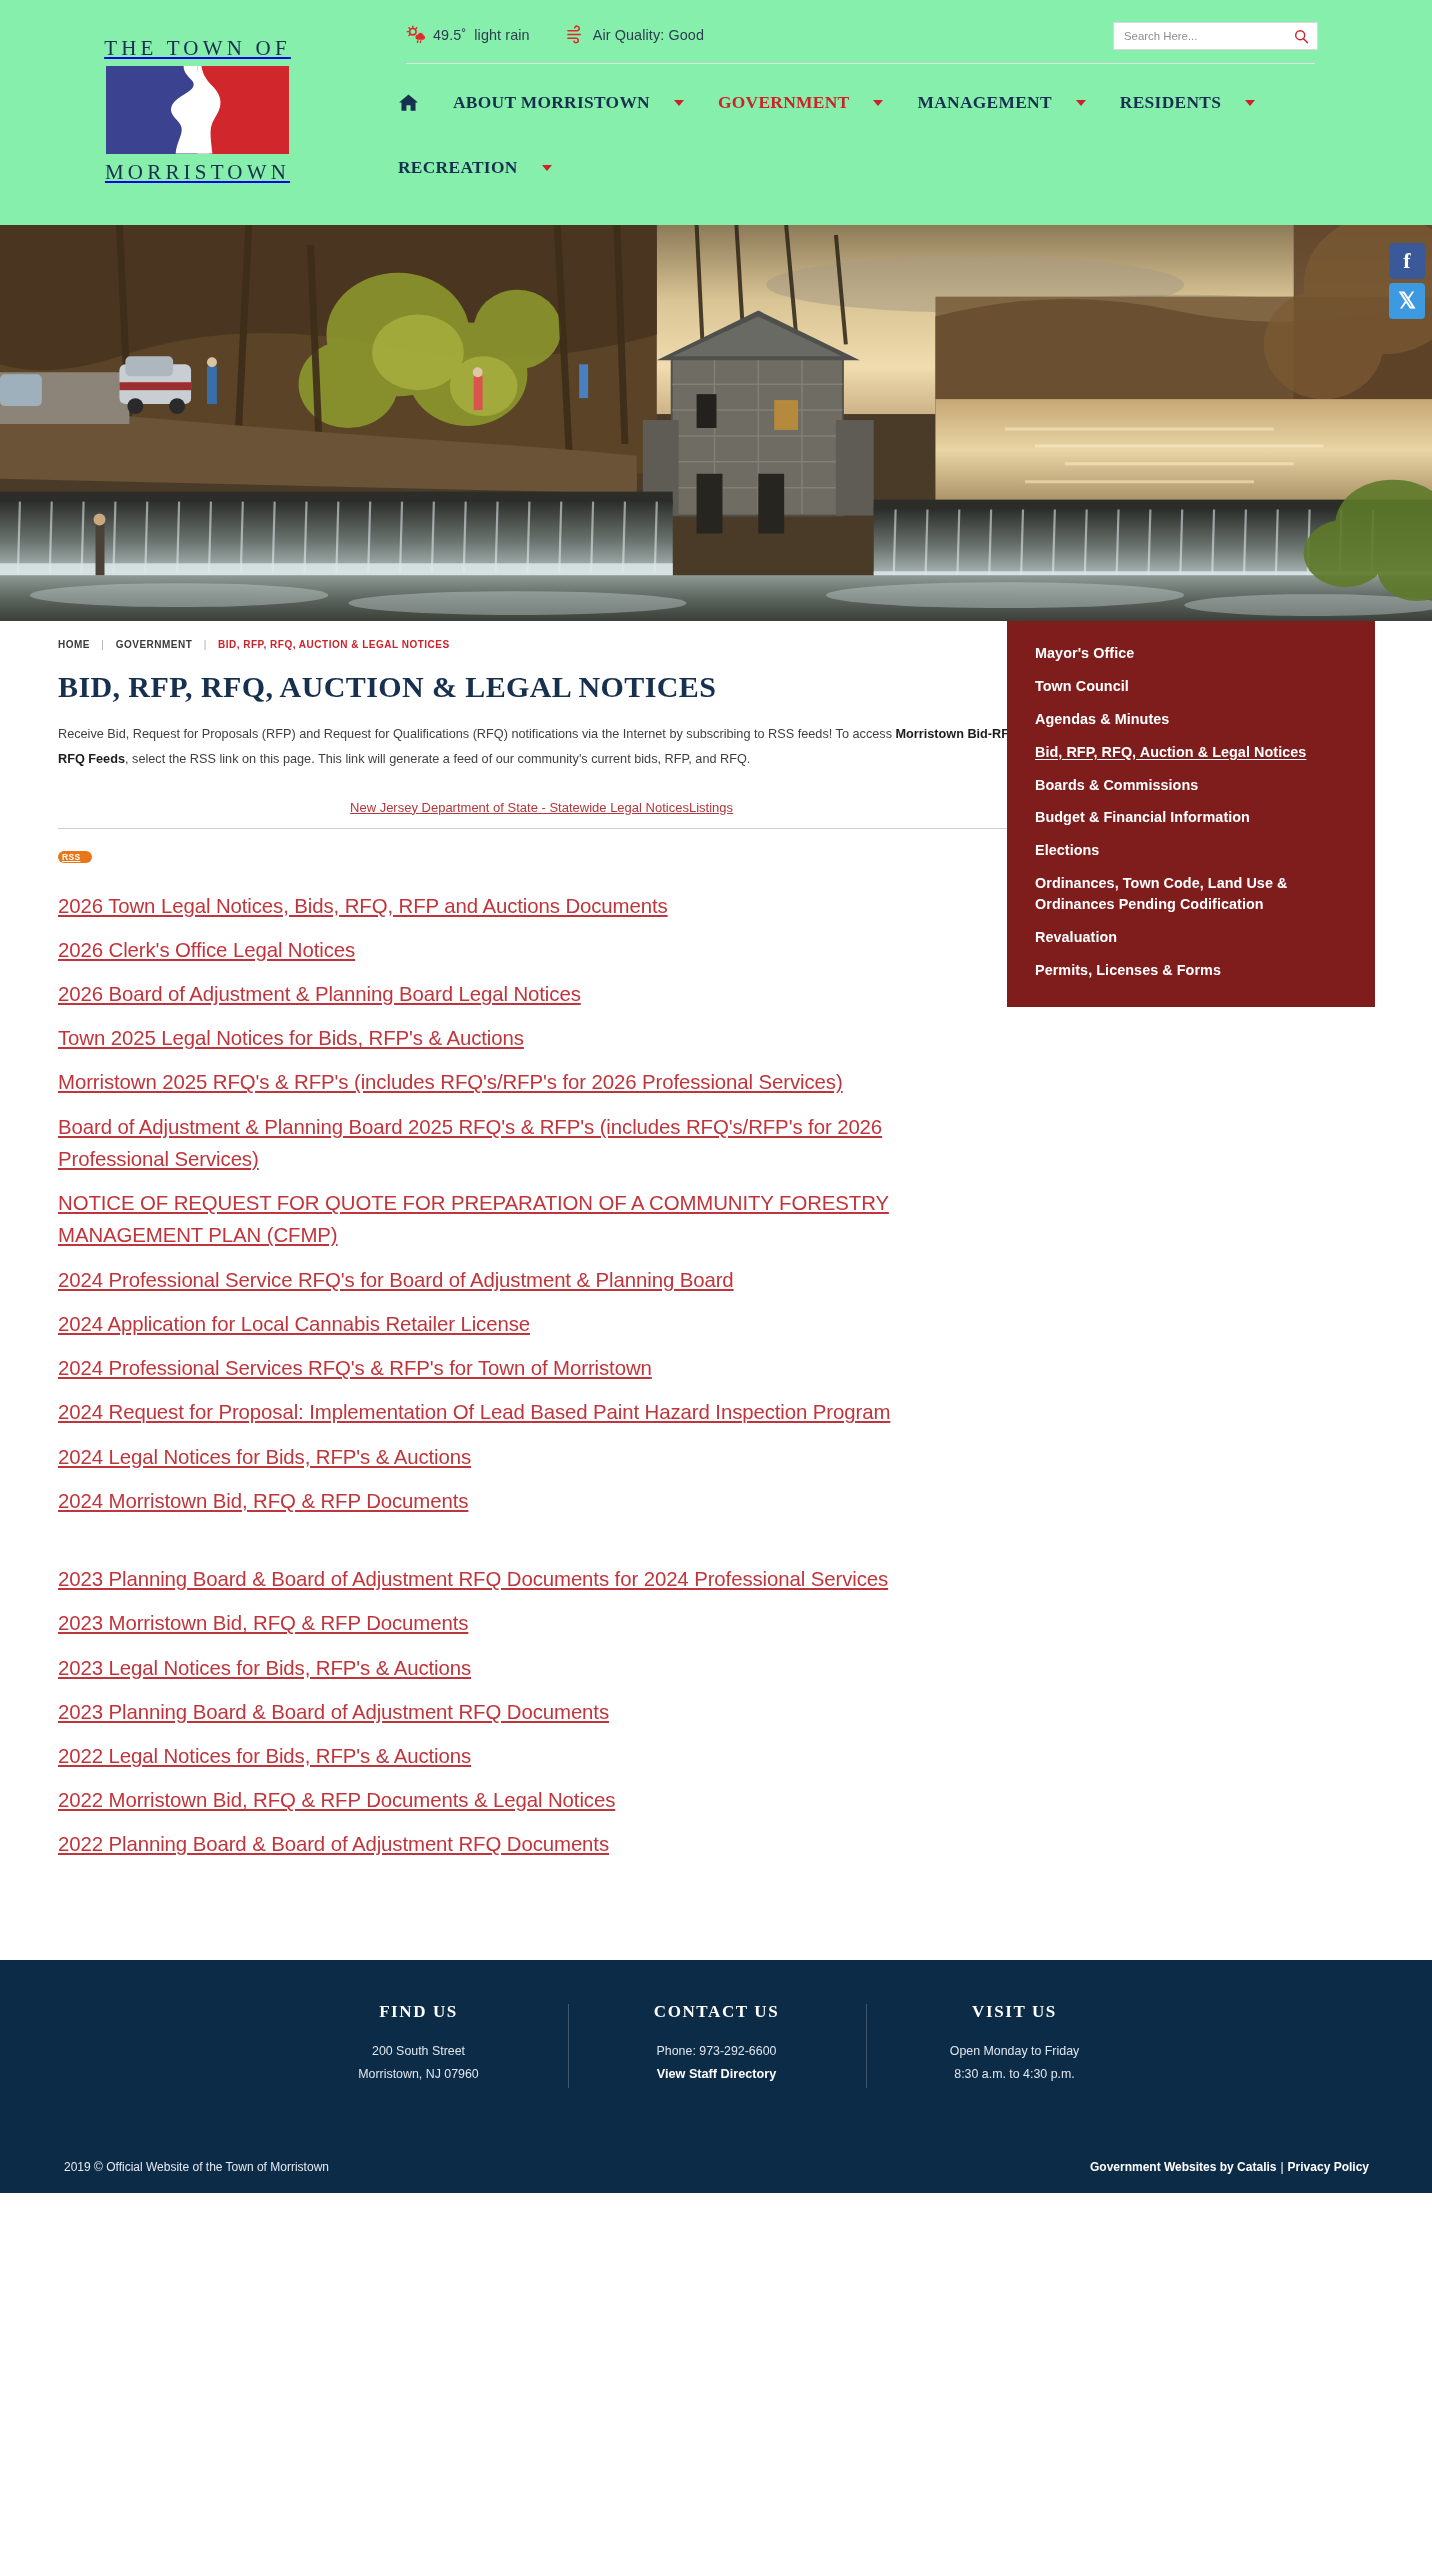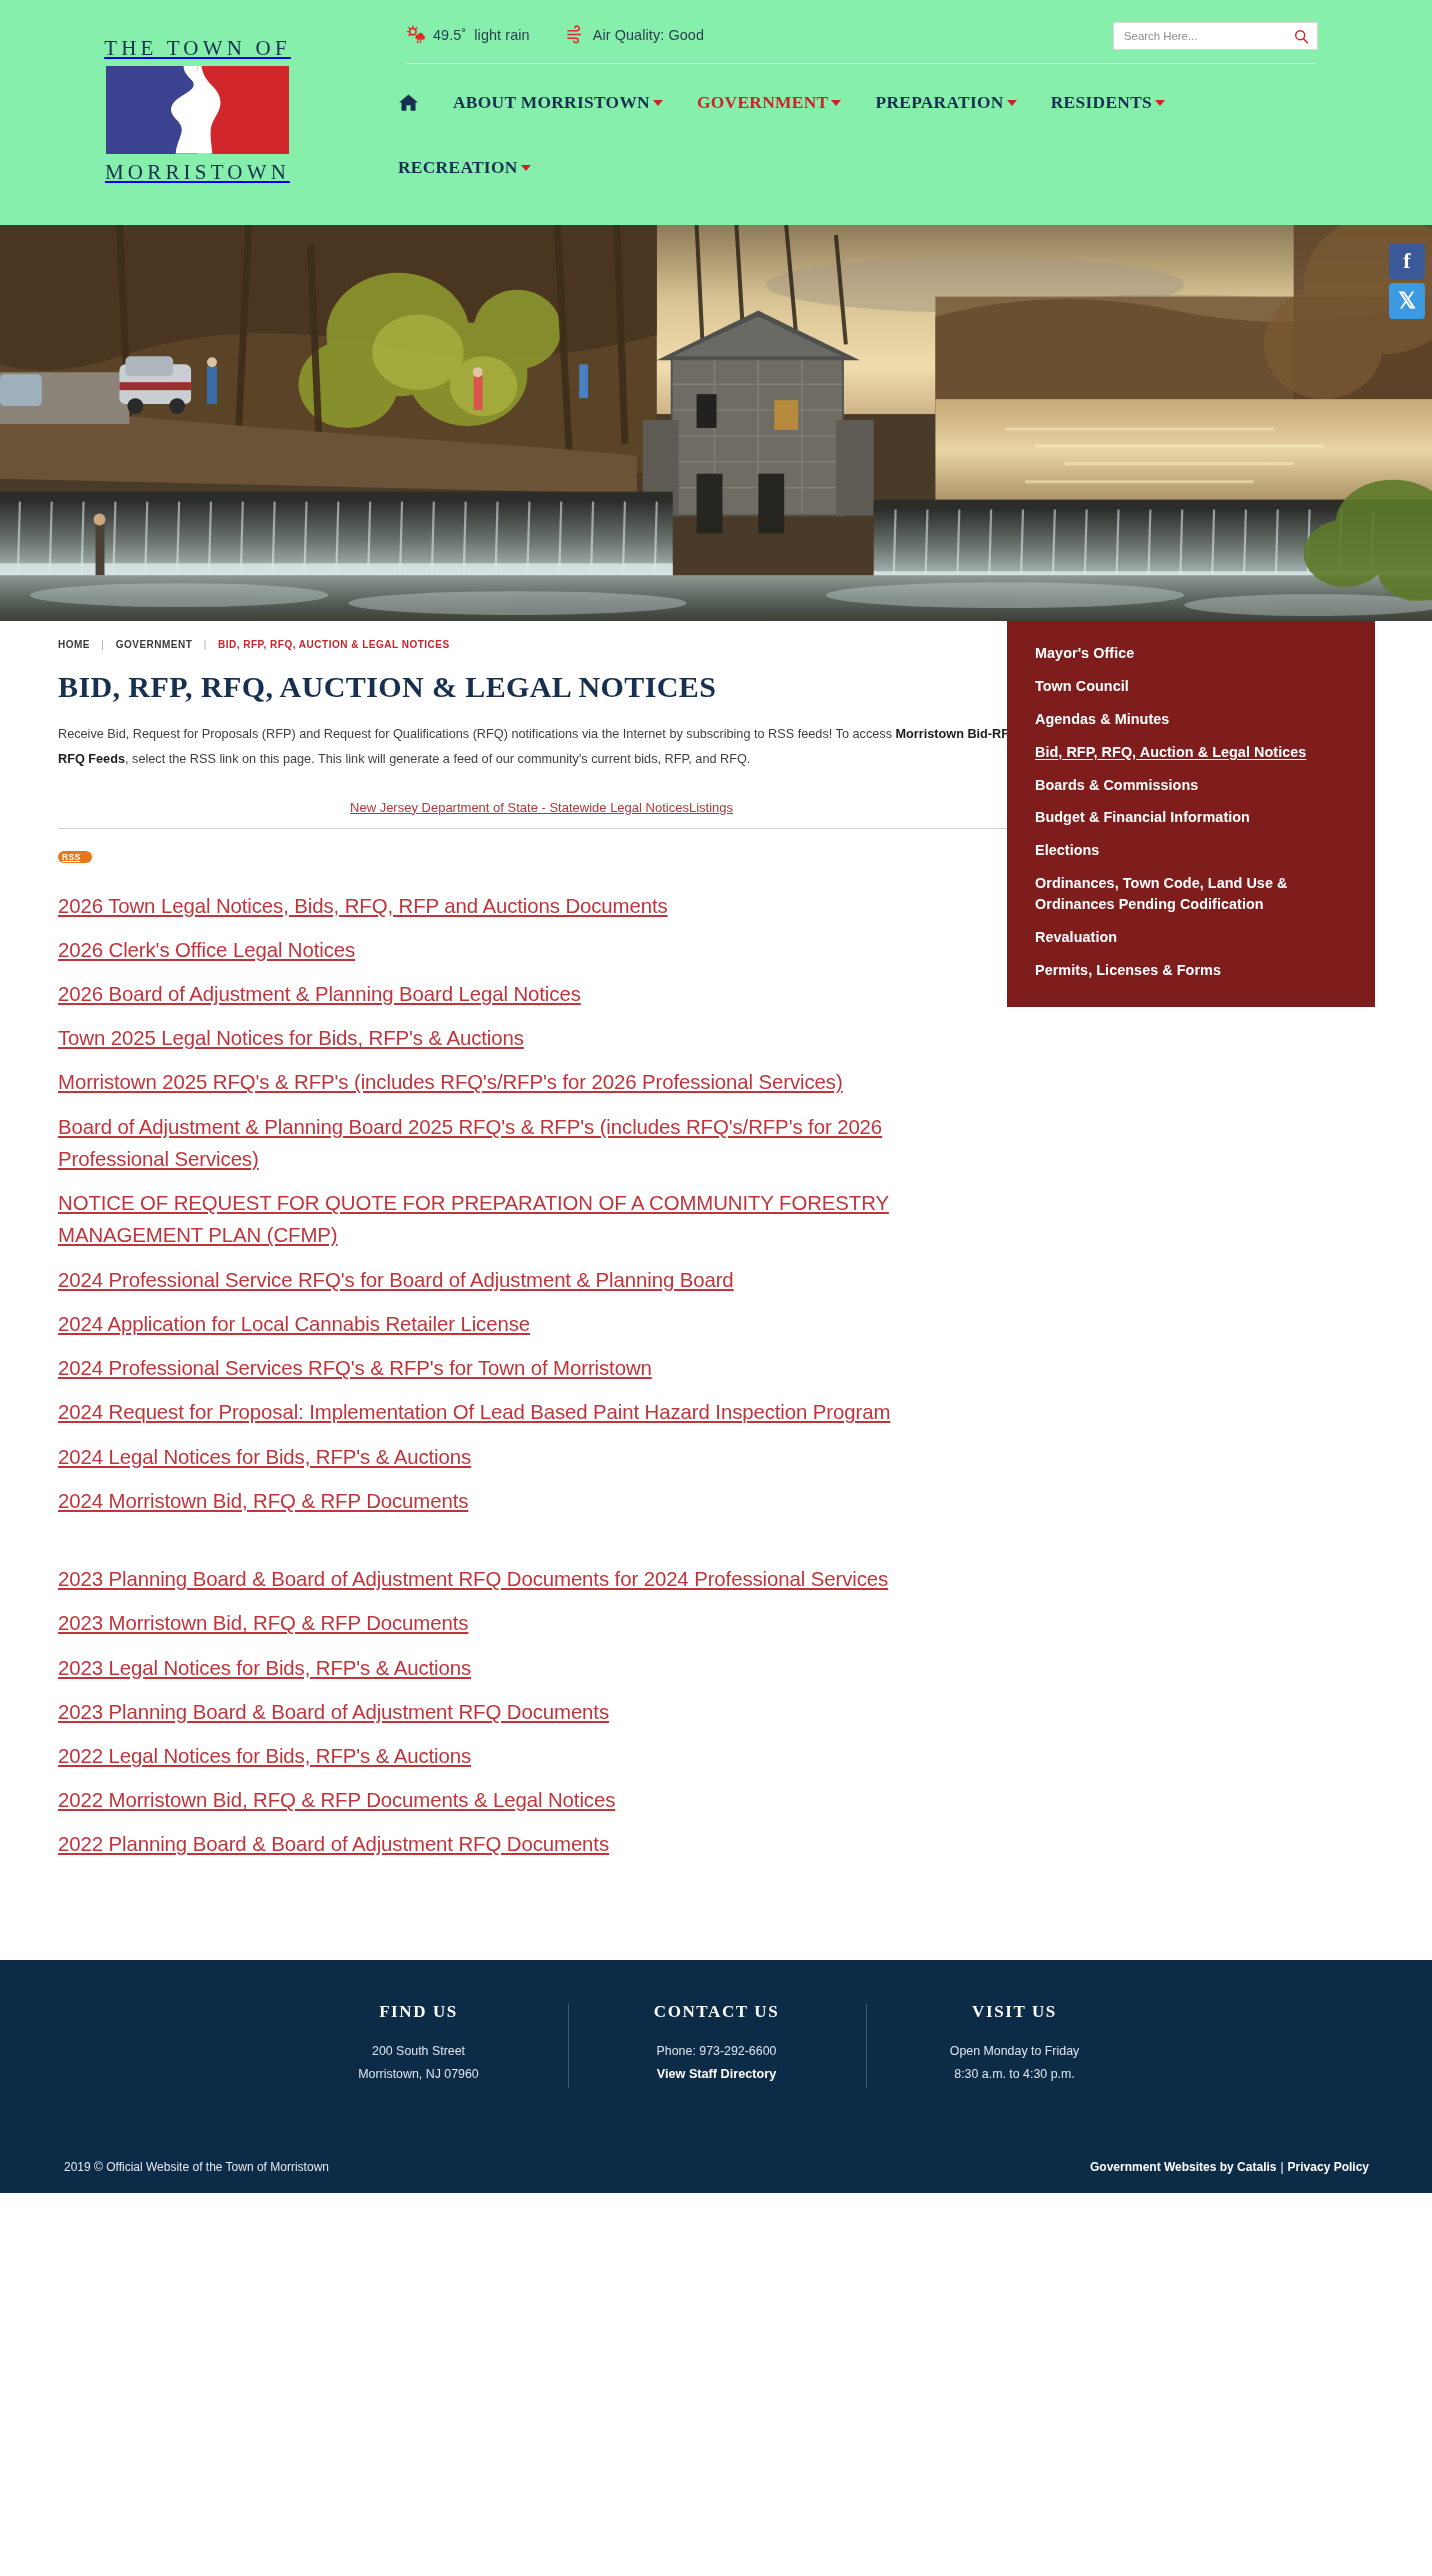--- a/index.html
+++ b/index.html
@@ -99,21 +99,21 @@
     left: 398px; top: 92px;
     width: 935px;
     display: flex; flex-wrap: wrap; align-items: center;
     row-gap: 22px;
   }
   .nav-home {
     margin-right: 34px;
     display: inline-flex; align-items: center;
   }
   .nav-item {
-    display: inline-flex; align-items: center; gap: 3px;
+    display: inline-flex; align-items: center; gap: 24px;
     margin-right: 34px;
     font-family: "Liberation Serif", serif;
     font-weight: bold;
     font-size: 17.4px;
     letter-spacing: 0.3px;
     color: #17304f;
     white-space: nowrap;
     cursor: pointer;
   }
   .nav-item.active { color: #cc2229; }
@@ -381,21 +381,21 @@
       <span>ABOUT MORRISTOWN</span>
       <i class="nav-caret"></i>
     </span>
 
     <span class="nav-item active">
       <span>GOVERNMENT</span>
       <i class="nav-caret"></i>
     </span>
 
     <span class="nav-item">
-      <span>PREPARATION</span>
+      <span>MANAGEMENT</span>
       <i class="nav-caret"></i>
     </span>
 
     <span class="nav-item">
       <span>RESIDENTS</span>
       <i class="nav-caret"></i>
     </span>
 
     <span class="nav-break"></span>
 

